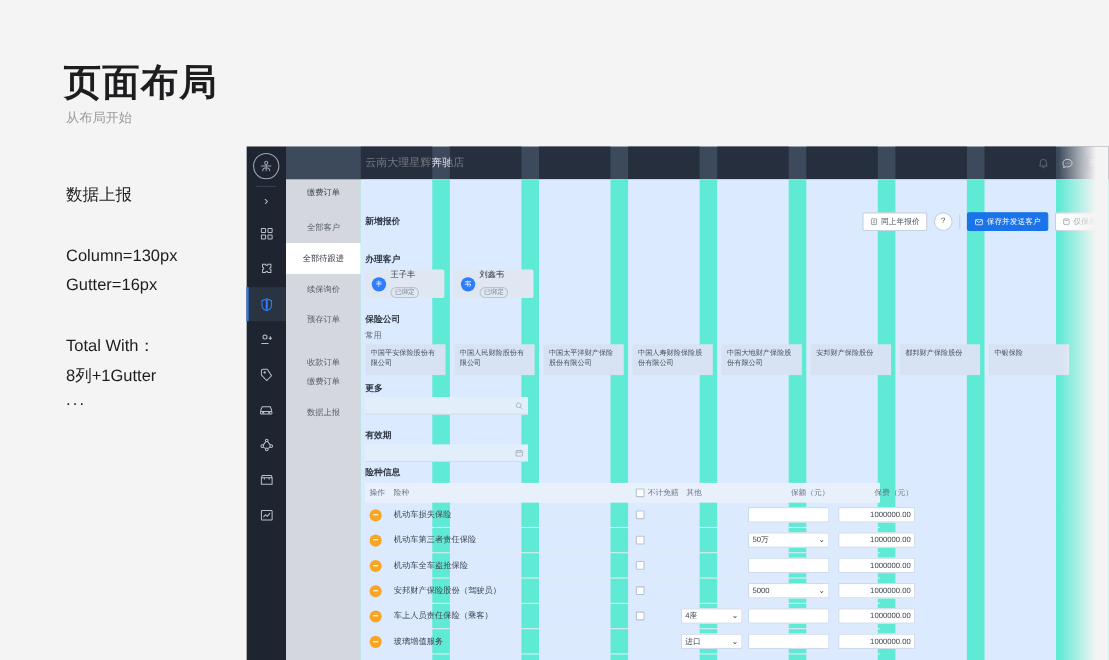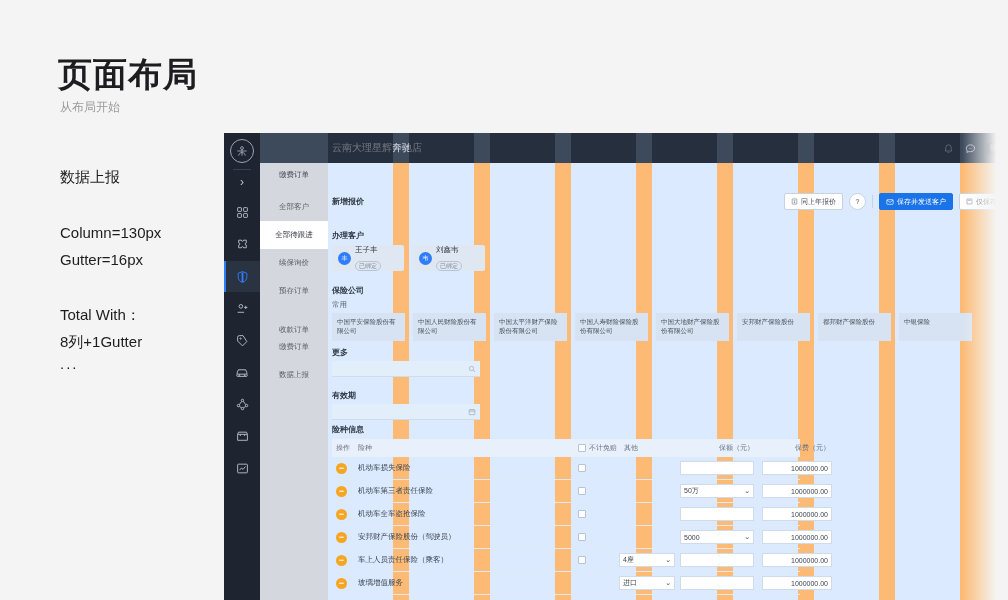--- a/index.html
+++ b/index.html
@@ -109,21 +109,21 @@
   .hdr-ico { color: #cfd6e0; display: flex; align-items: center; }
   .avatar-sq {
     width: 13px; height: 13px; border-radius: 2px; background: #2b3646;
     color: #c6cedb; font-size: 7px;
     display: flex; align-items: center; justify-content: center;
   }
 
   
   .work {
     position: absolute; left: 104px; top: 30px; width: 680px; height: 437px;
-    background: #fdba74; overflow: hidden;
+    background: #5eead4; overflow: hidden;
   }
 
   
   .grid-overlay {
     position: absolute; left: 0; top: 0; width: 680px; height: 437px;
     pointer-events: none;
   }
   .gcol {
     position: absolute; top: 0; height: 437px;
     width: 65px; background: #dbeafe;

